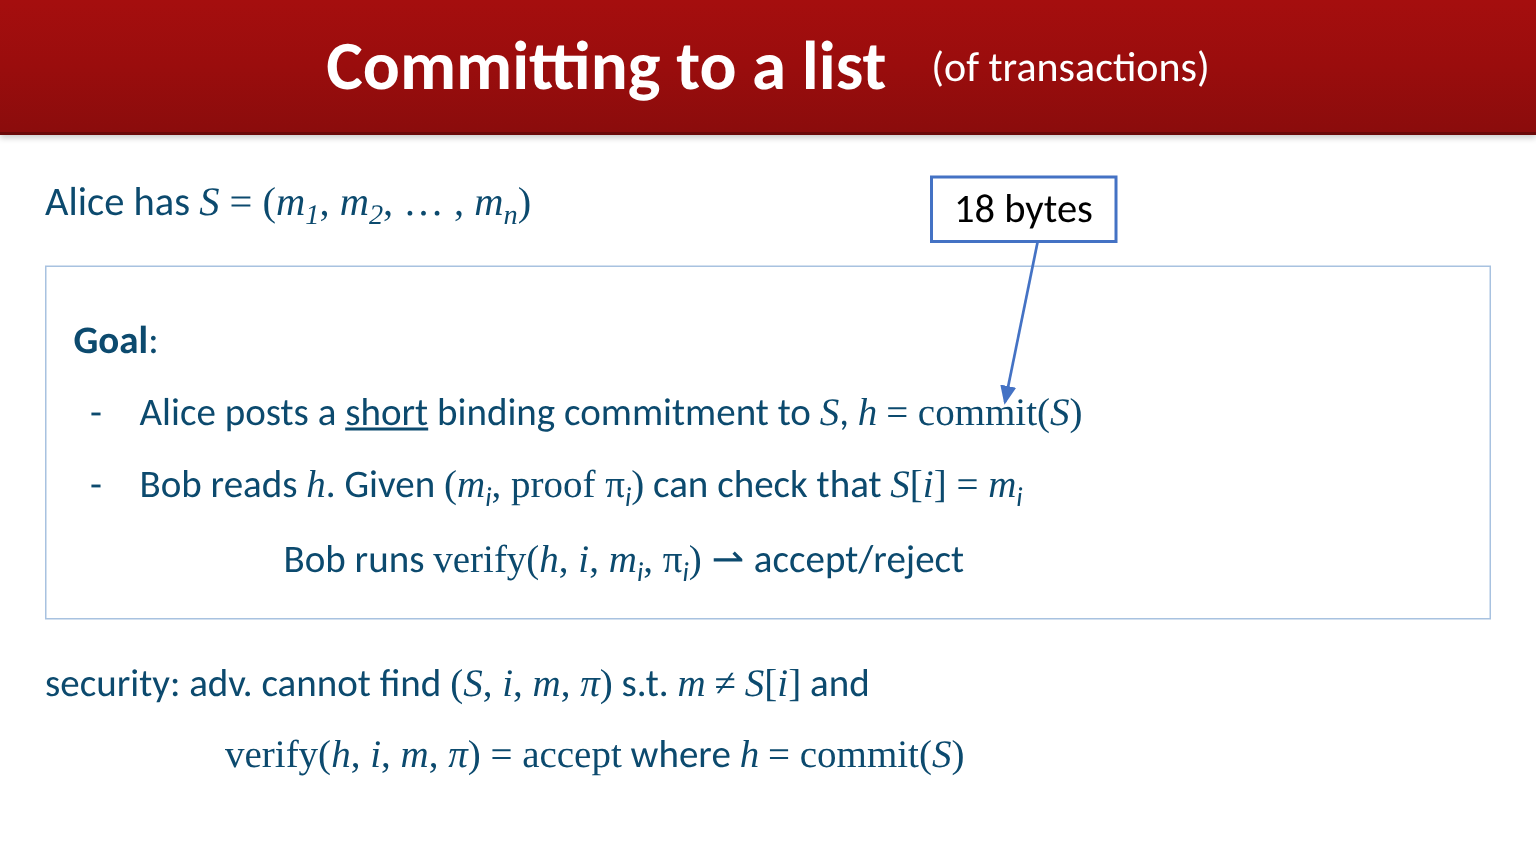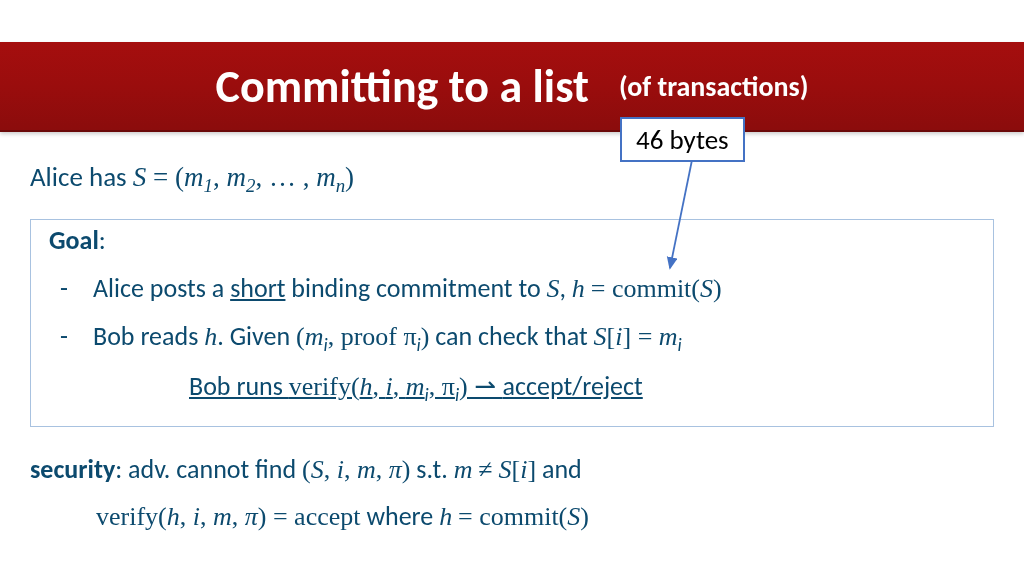--- a/index.html
+++ b/index.html
@@ -14,29 +14,28 @@
   .header {
     width: 100%;
     height: 90px;
     background: linear-gradient(to bottom, #a50e0e 0%, #9a0d0d 50%, #8b0c0c 100%);
     border-bottom: 2px solid #6b0909;
     display: flex;
     align-items: center;
     justify-content: center;
     color: #fff;
     box-shadow: 0 2px 4px rgba(0,0,0,0.2);
-    margin-top: 42px;
   }
   .title-main {
     font-size: 46px;
     font-weight: bold;
   }
   .title-sub {
     font-size: 28px;
-    font-weight: bold;
+    font-weight: normal;
     margin-left: 30px;
   }
   .content {
     padding: 28px 30px 0 30px;
     font-size: 26px;
     color: #0c4a6e;
   }
   .line1 {
     margin-bottom: 22px;
     font-size: 27px;
@@ -53,21 +52,21 @@
   .arrow {
     position: absolute;
     top: 160px;
     left: 662px;
     width: 60px;
     height: 120px;
     pointer-events: none;
   }
   .goalbox {
     border: 1.5px solid #a8c2e0;
-    padding: 0 18px 16px 18px;
+    padding: 28px 18px 16px 18px;
     margin-bottom: 20px;
     font-size: 26px;
     line-height: 1.6;
   }
   .goalbox .goal-title {
     font-weight: bold;
   }
   .bullet {
     display: flex;
     margin-top: 6px;
@@ -78,29 +77,28 @@
     text-align: center;
   }
   .bullet .txt {
     flex: 1;
     margin-left: 14px;
   }
   .underline { text-decoration: underline; }
   .indent-line {
     margin-left: 140px;
     margin-top: 6px;
-    text-decoration: underline;
   }
   .security {
     font-size: 26px;
     line-height: 1.7;
   }
-  .security .sec-label { font-weight: bold; }
+  .security .sec-label { font-weight: normal; }
   .sec-line2 {
-    margin-left: 66px;
+    margin-left: 120px;
     margin-top: 2px;
   }
   .math {
     font-family: 'Cambria Math', 'Times New Roman', serif;
     font-style: italic;
   }
   .mathup {
     font-family: 'Cambria Math', 'Times New Roman', serif;
     font-style: normal;
   }
@@ -112,21 +110,21 @@
 </style>
 </head>
 <body>
 
 <div class="header">
   <span class="title-main">Committing to a list</span>
   <span class="title-sub">(of transactions)</span>
 </div>
 
 <div class="callout">
-  <span>46 bytes</span>
+  <span>18 bytes</span>
 </div>
 
 <svg class="arrow" viewBox="0 0 60 120">
   <defs>
     <marker id="ah" markerWidth="8" markerHeight="8" refX="6" refY="3" orient="auto">
       <path d="M0,0 L7,3 L0,6 Z" fill="#4472c4"></path>
     </marker>
   </defs>
   <line x1="30" y1="0" x2="8" y2="108" stroke="#4472c4" stroke-width="1.8" marker-end="url(#ah)"></line>
 </svg>

